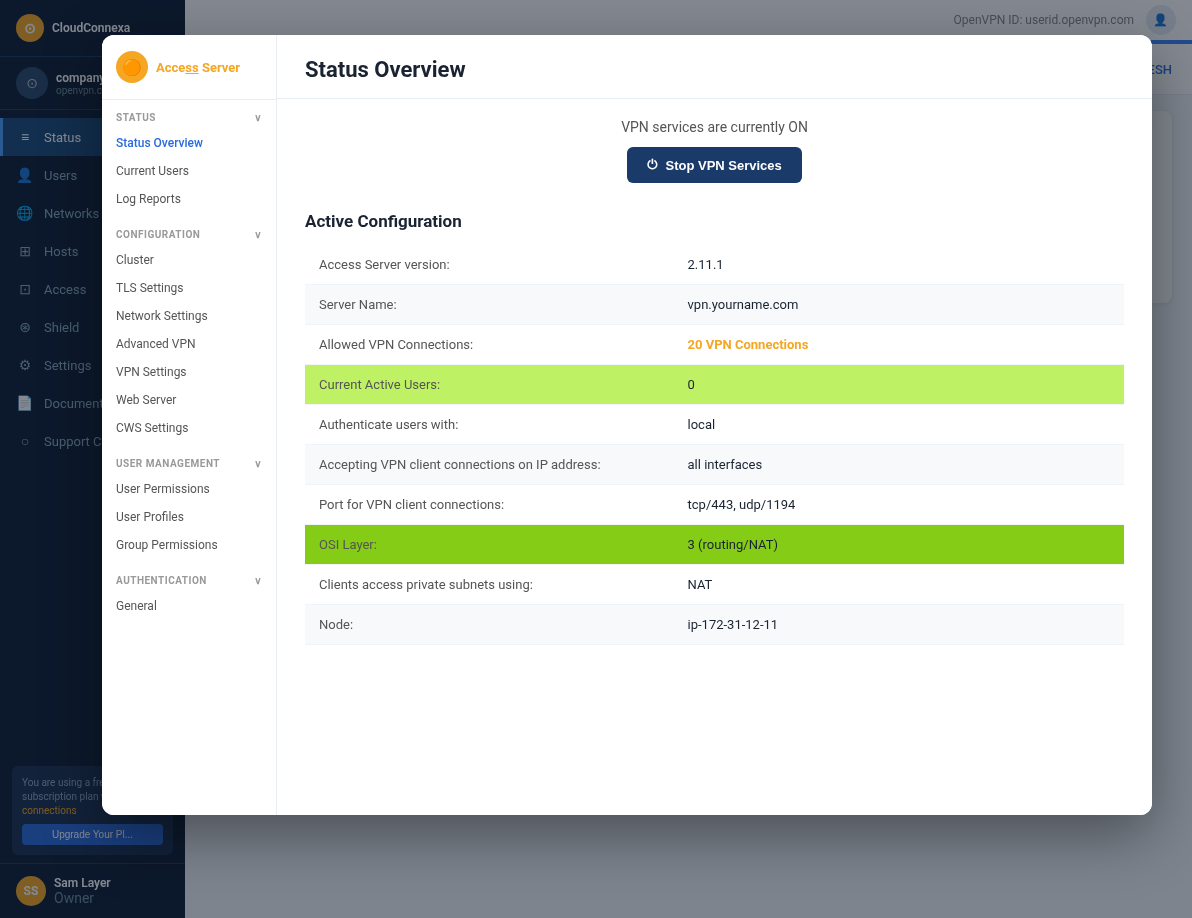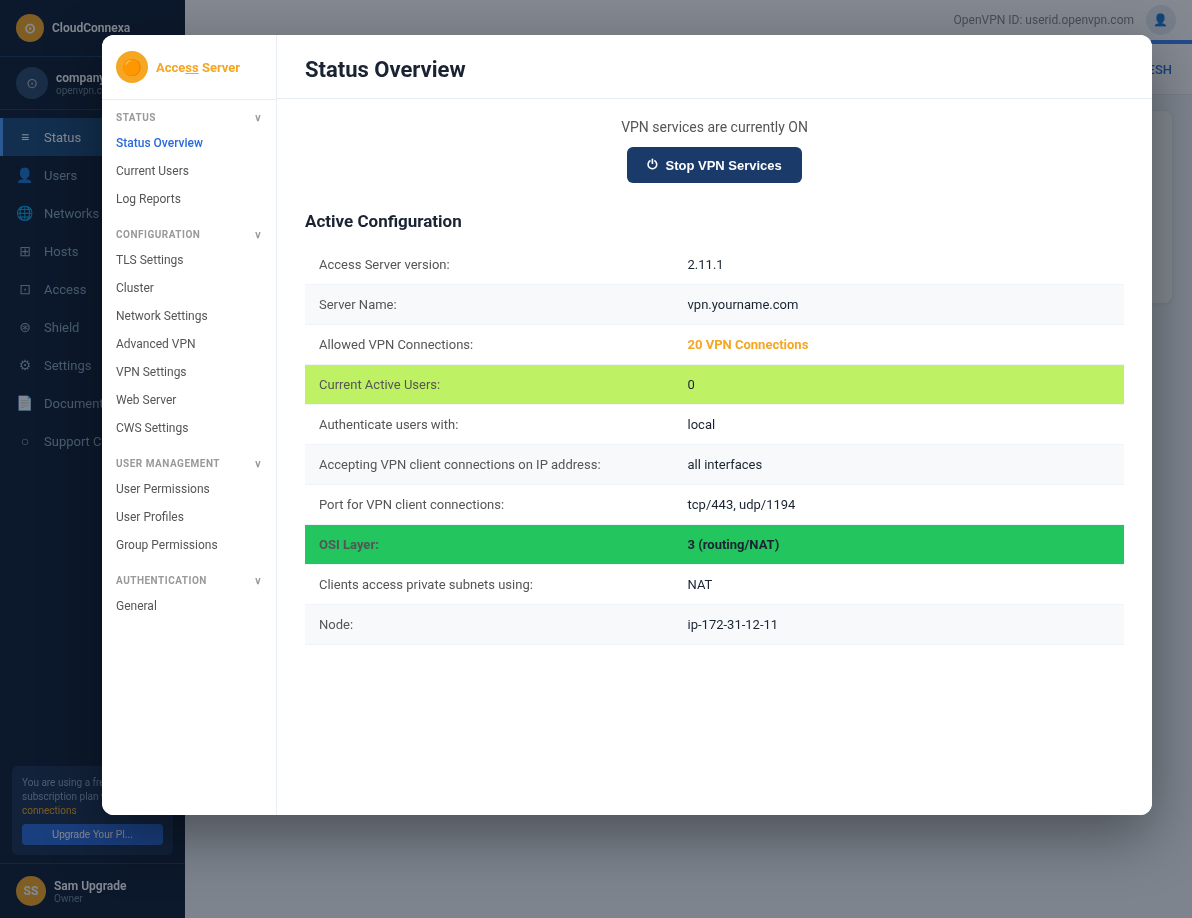--- a/index.html
+++ b/index.html
@@ -147,21 +147,21 @@
     .user-avatar {
       width: 30px; height: 30px;
       background: #f5a623;
       border-radius: 50%;
       display: flex; align-items: center; justify-content: center;
       color: white; font-size: 12px; font-weight: bold;
       margin-right: 8px;
     }
 
     .user-name { color: white; font-size: 12px; font-weight: 600; }
-    .user-role { color: #6a8a9a; font-size: 10px; }
+    .user-role { color: #6a8a9a; font-size: 14px; }
 
     
     .main-content {
       position: absolute;
       top: 0;
       left: 185px;
       right: 0;
       bottom: 0;
       background: #f0f4f8;
     }
@@ -618,21 +618,21 @@
       <div class="upgrade-text">
         <span>You are using a free subscription plan with</span>
         <span class="upgrade-highlight">3 connections</span>
       </div>
       <button class="upgrade-btn">Upgrade Your Pl...</button>
     </div>
 
     <div class="sidebar-user">
       <div class="user-avatar">SS</div>
       <div>
-        <div class="user-name">Sam Upgrade</div>
+        <div class="user-name">Sam Layer</div>
         <div class="user-role">Owner</div>
       </div>
     </div>
   </div>
 
   <div class="main-content">
     <div class="top-bar">
       <div class="top-bar-right">
         <span class="openvpn-id">
           <span>OpenVPN ID:</span>
@@ -769,24 +769,24 @@
           <span>Log Reports</span>
         </div>
       </div>
 
       <div class="modal-nav-section">
         <div class="modal-nav-section-title">
           <span>CONFIGURATION</span>
           <span>∨</span>
         </div>
         <div class="modal-nav-item">
+          <span>Cluster</span>
+        </div>
+        <div class="modal-nav-item">
           <span>TLS Settings</span>
-        </div>
-        <div class="modal-nav-item">
-          <span>Cluster</span>
         </div>
         <div class="modal-nav-item">
           <span>Network Settings</span>
         </div>
         <div class="modal-nav-item">
           <span>Advanced VPN</span>
         </div>
         <div class="modal-nav-item">
           <span>VPN Settings</span>
         </div>
@@ -863,21 +863,21 @@
               <div class="config-value">local</div>
             </div>
             <div class="config-row" style="background: rgb(247, 249, 251);">
               <div class="config-key">Accepting VPN client connections on IP address:</div>
               <div class="config-value">all interfaces</div>
             </div>
             <div class="config-row">
               <div class="config-key">Port for VPN client connections:</div>
               <div class="config-value">tcp/443, udp/1194</div>
             </div>
-            <div class="config-row" style="background: #22c55e; font-weight: bold;">
+            <div class="config-row" style="background: #84cc16;">
               <div class="config-key">OSI Layer:</div>
               <div class="config-value">3 (routing/NAT)</div>
             </div>
             <div class="config-row">
               <div class="config-key">Clients access private subnets using:</div>
               <div class="config-value">NAT</div>
             </div>
             <div class="config-row" style="background: rgb(247, 249, 251);">
               <div class="config-key">Node:</div>
               <div class="config-value">ip-172-31-12-11</div>

